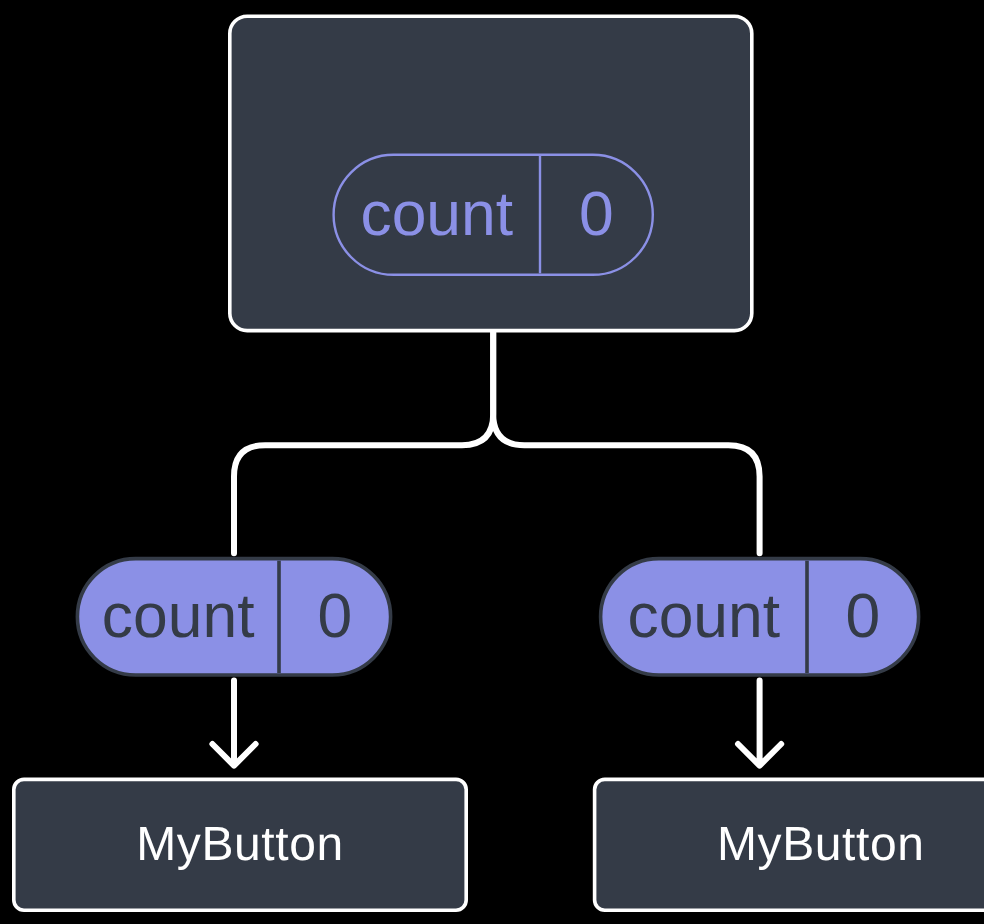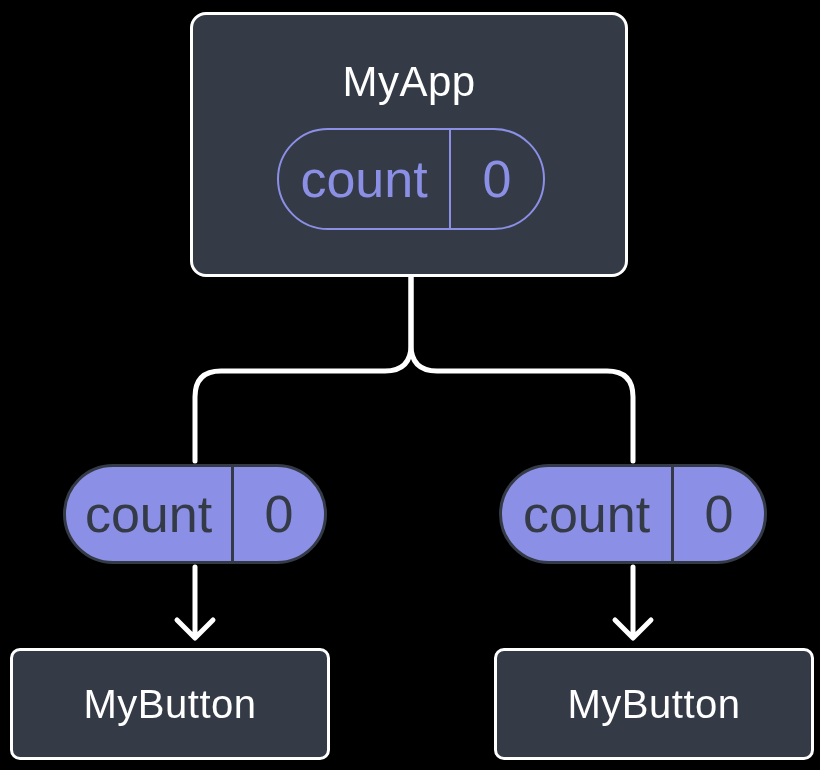--- a/index.html
+++ b/index.html
@@ -8,21 +8,21 @@
     width:820px;height:770px;
     background:var(--bg,#000);
     font-family:"Liberation Sans","DejaVu Sans",sans-serif;
     overflow:hidden;
   }
   .wires{position:absolute;left:0;top:0;width:820px;height:770px;}
   .wires path{stroke:var(--line,#fff);stroke-width:5;fill:none;stroke-linecap:round;stroke-linejoin:round;}
 
   .box{position:absolute;background:var(--dark,#343b47);border:3px solid var(--line,#fff);box-sizing:border-box;}
   .box.root{left:190px;top:12px;width:438px;height:265px;border-radius:16px;}
-  .box.leaf{width:320px;height:112px;border-radius:10px;display:flex;align-items:center;justify-content:center;}
+  .box.leaf{width:380px;height:112px;border-radius:10px;display:flex;align-items:center;justify-content:center;}
   .box.leaf.left{left:10px;top:648px;}
   .box.leaf.right{left:494px;top:648px;}
 
   .box-title{
     position:absolute;left:0;top:43px;width:100%;
     text-align:center;font-size:42px;font-weight:500;
     color:var(--title,#fff);letter-spacing:.5px;
   }
   .leaf-title{
     font-size:40px;font-weight:500;color:var(--title,#fff);letter-spacing:.5px;
@@ -58,21 +58,20 @@
 <div class="canvas" style="--bg: #000000; --dark: #343b47; --accent: #8b90e6; --line: #ffffff; --title: #ffffff;">
 
   <svg class="wires" viewBox="0 0 820 770" aria-hidden="true">
     <path d="M411 277 L411 345 Q411 371 385 371 L221 371 Q195 371 195 397 L195 461"></path>
     <path d="M411 277 L411 345 Q411 371 437 371 L607 371 Q633 371 633 397 L633 461"></path>
     <path d="M195 567 L195 633 M177 620 L195 638 L213 620"></path>
     <path d="M633 567 L633 633 M615 620 L633 638 L651 620"></path>
   </svg>
 
   <div class="box root">
-    <div class="box-title">MyApp</div>
     <div class="pill outline">
       <span class="seg name">count</span>
       <span class="seg value">0</span>
     </div>
   </div>
 
   <div class="pill solid left">
     <span class="seg name">count</span>
     <span class="seg value">0</span>
   </div>

